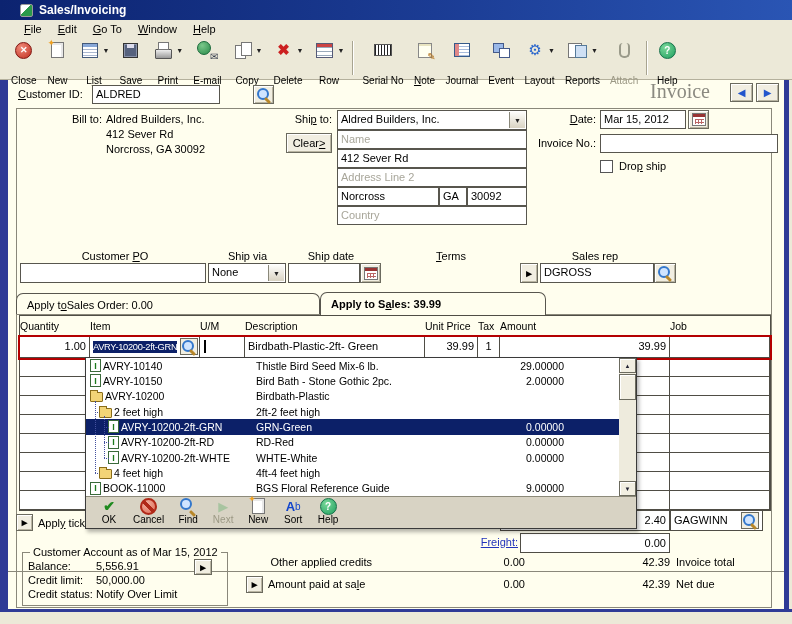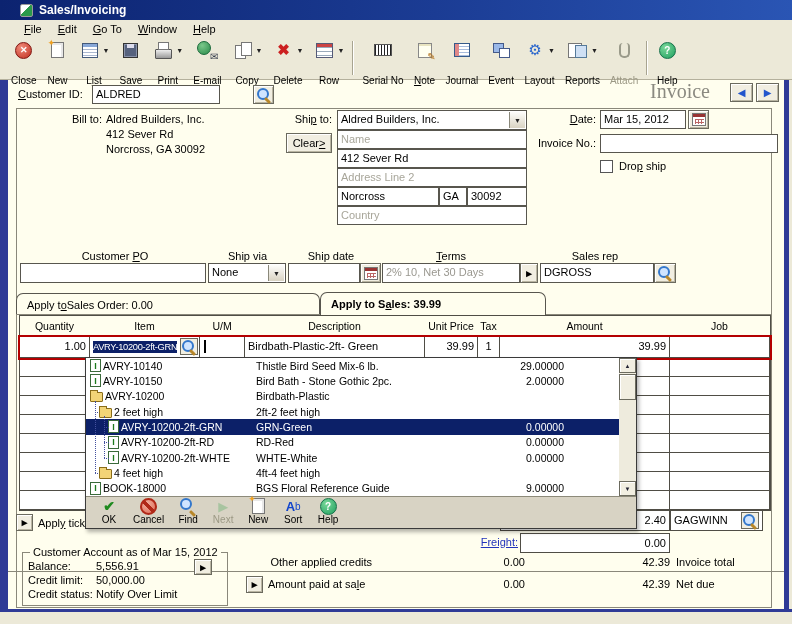--- a/index.html
+++ b/index.html
@@ -75,21 +75,21 @@
 .calico::before{content:"";position:absolute;left:0;top:0;right:0;height:3px;background:#993333}
 .calico::after{content:"";position:absolute;left:2px;top:5px;width:9px;height:5px;background:repeating-linear-gradient(90deg,#b66 0 1px,transparent 1px 3px),repeating-linear-gradient(#b66 0 1px,transparent 1px 3px)}
 .cmb-arrow{position:absolute;right:1px;top:1px;bottom:1px;width:16px;background:linear-gradient(#fdfdfb,#d9d3c2);border-left:1px solid #8a887a;display:flex;align-items:center;justify-content:center;font-size:7px;color:#222}
 .chk{position:absolute;width:13px;height:13px;background:#fff;border:1px solid #555}
 .navtri{color:#2255cc;font-size:10px}
 
 .tab{position:absolute;height:22px;border:1px solid #58564e;border-bottom:none;border-radius:7px 7px 0 0;background:#fffeee;display:flex;align-items:center;padding-left:10px;font-size:11px}
 .tab.active{font-weight:bold;height:23px;z-index:2}
 
 .gridbox{position:absolute;left:19px;top:315px;width:752px;height:196px;border:1px solid #4f4d45;pointer-events:none}
-.ghead{position:absolute;text-align:center;font-size:10.5px;padding-top:4px;border-bottom:1px solid #4f4d45;border-right:1px solid transparent}
+.ghead{position:absolute;font-size:10.5px;padding-top:4px;border-bottom:1px solid #4f4d45;border-right:1px solid transparent}
 .gcell{position:absolute;border-right:1px solid #4f4d45;border-bottom:1px solid #4f4d45;background:#fff;font-size:11px;padding:3px 3px 0 3px;white-space:nowrap;overflow:hidden}
 .redrow{position:absolute;left:18px;top:335px;width:754px;height:25px;border:2px solid #b40000;z-index:3;pointer-events:none}
 .selitem{background:#0c2068;color:#fff;font-size:9.3px;padding:1px 0;letter-spacing:-.3px}
 .cellmag{position:absolute;right:1px;top:1px;width:18px;height:17px;background:#f1eee1;border:1px solid #6b6a5e;display:flex;align-items:center;justify-content:center}
 .caret{position:absolute;left:4px;top:3px;width:2px;height:13px;background:#000}
 
 .ddrop{position:absolute;left:85px;top:357px;width:552px;height:172px;z-index:10;border:1px solid #3a3a3a;background:#fff;box-shadow:2px 3px 4px rgba(0,0,0,.3)}
 .dlist{position:absolute;left:0;top:0;width:550px;height:138px;background:#fff}
 .lrow{position:absolute;left:0;width:533px;font-size:10.5px;display:flex;align-items:center;white-space:nowrap}
 .lrow.sel{background:#0c2068;color:#fff}
@@ -292,21 +292,20 @@
   <span class="lbl ct" style="left:210px;top:250px;width:75px">Ship via</span>
   <span class="lbl ct" style="left:295px;top:250px;width:72px">Ship date</span>
   <span class="lbl ct" style="left:420px;top:250px;width:62px"><u>T</u>erms</span>
   <span class="lbl ct" style="left:555px;top:250px;width:80px">Sales rep</span>
   <div class="fld" style="left:20px;top:263px;width:186px;height:20px"></div>
   <div class="fld" style="left:208px;top:263px;width:78px;height:20px"><span>None</span><span class="cmb-arrow">▼</span></div>
   <div class="fld" style="left:288px;top:263px;width:72px;height:20px"></div>
   <div class="btn" style="left:360px;top:263px;width:21px;height:20px">
       <span class="calico"></span>
     </div>
-  <div class="fld gray" style="left:382px;top:263px;width:138px;height:20px">2% 10, Net 30 Days</div>
   <div class="btn" style="left:520px;top:263px;width:18px;height:20px">
       <b>▸</b>
     </div>
   <div class="fld" style="left:540px;top:263px;width:114px;height:20px">DGROSS</div>
   <div class="btn" style="left:654px;top:263px;width:22px;height:20px">
       <span class="magico"></span>
     </div>
 
   <div class="tab" style="left:16px;top:293px;width:304px">Apply t<u>o</u> Sales Order: 0.00</div>
   <div class="tab active" style="left:320px;top:292px;width:226px">Apply to S<u>a</u>les: 39.99</div>
@@ -404,21 +403,21 @@
         </div>
         <div class="lrow" style="top: 107.333px; height: 15.3333px; padding-left: 13px;">
           <div class="tstub" style="left: 9px; top: 50%; width: 5px;"></div>
           <span class="fico"></span>
           <span class="did">4 feet high</span>
           <span class="ddesc">4ft-4 feet high</span>
           <span class="dprice"></span>
         </div>
         <div class="lrow" style="top: 122.667px; height: 15.3333px; padding-left: 4px;">
           <span class="iico">I</span>
-          <span class="did">BOOK-18000</span>
+          <span class="did">BOOK-11000</span>
           <span class="ddesc">BGS Floral Reference Guide</span>
           <span class="dprice">9.00000</span>
         </div>
         <div class="tvline" style="left: 9px; top: 43px; height: 72px;"></div>
         <div class="tvline" style="left: 18px; top: 58px; height: 42px;"></div>
       </div>
     <div class="sbar">
       <div class="sbtn" style="top:0">▲</div>
       <div class="sthumb"></div>
       <div class="sbtn" style="top:123px">▼</div>

